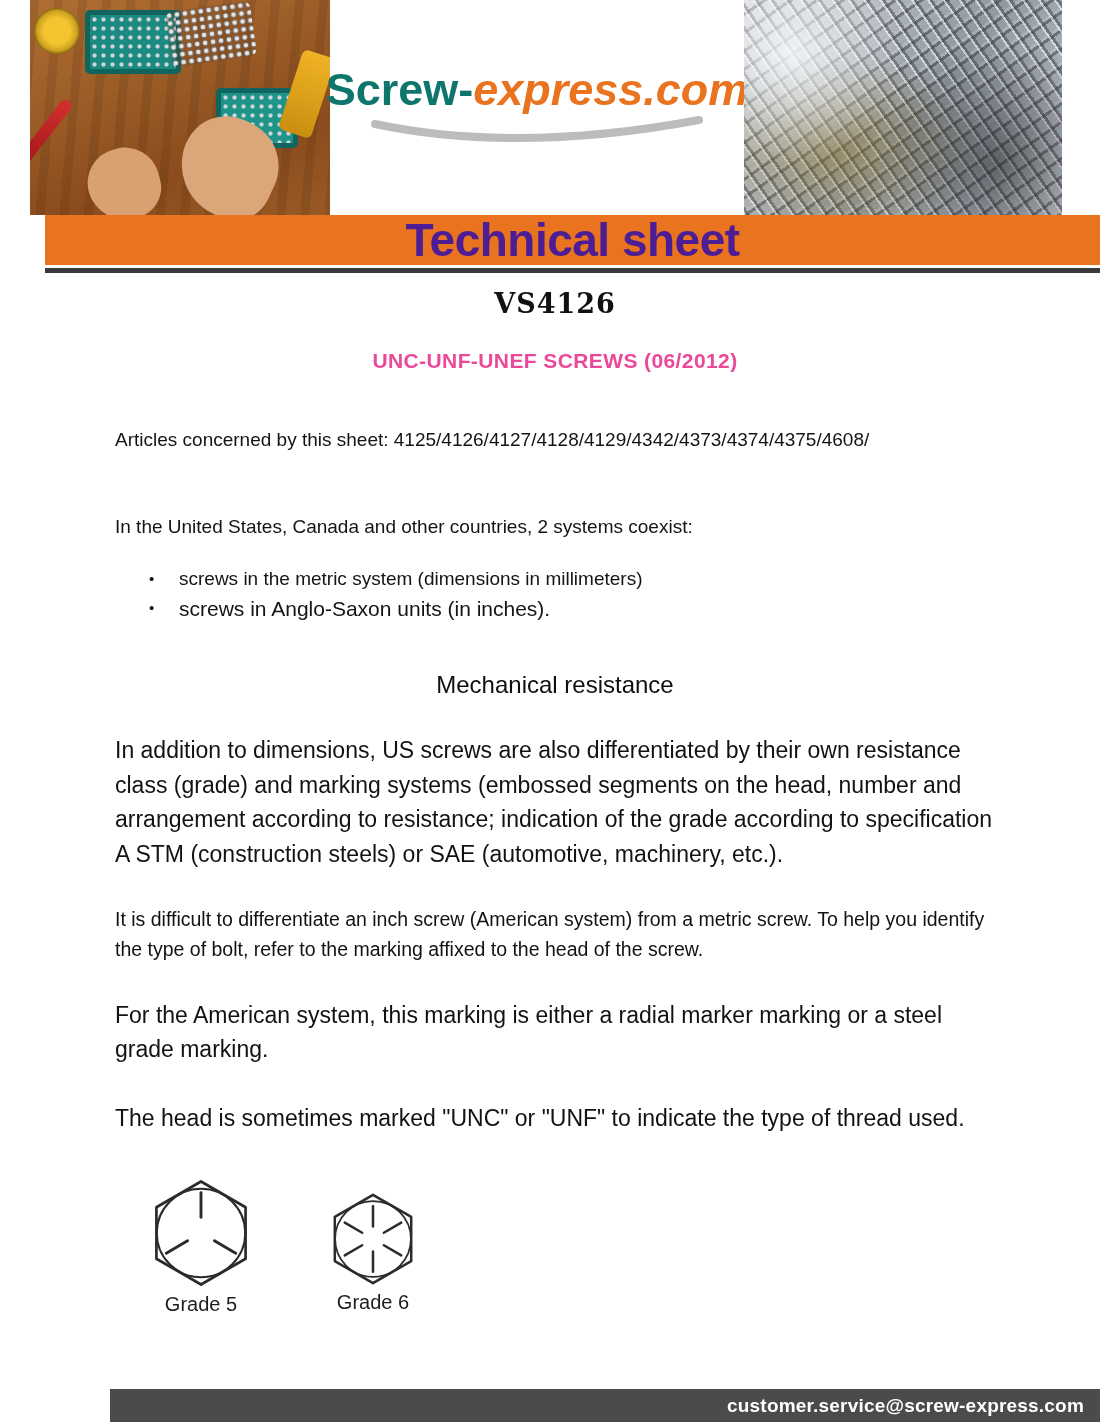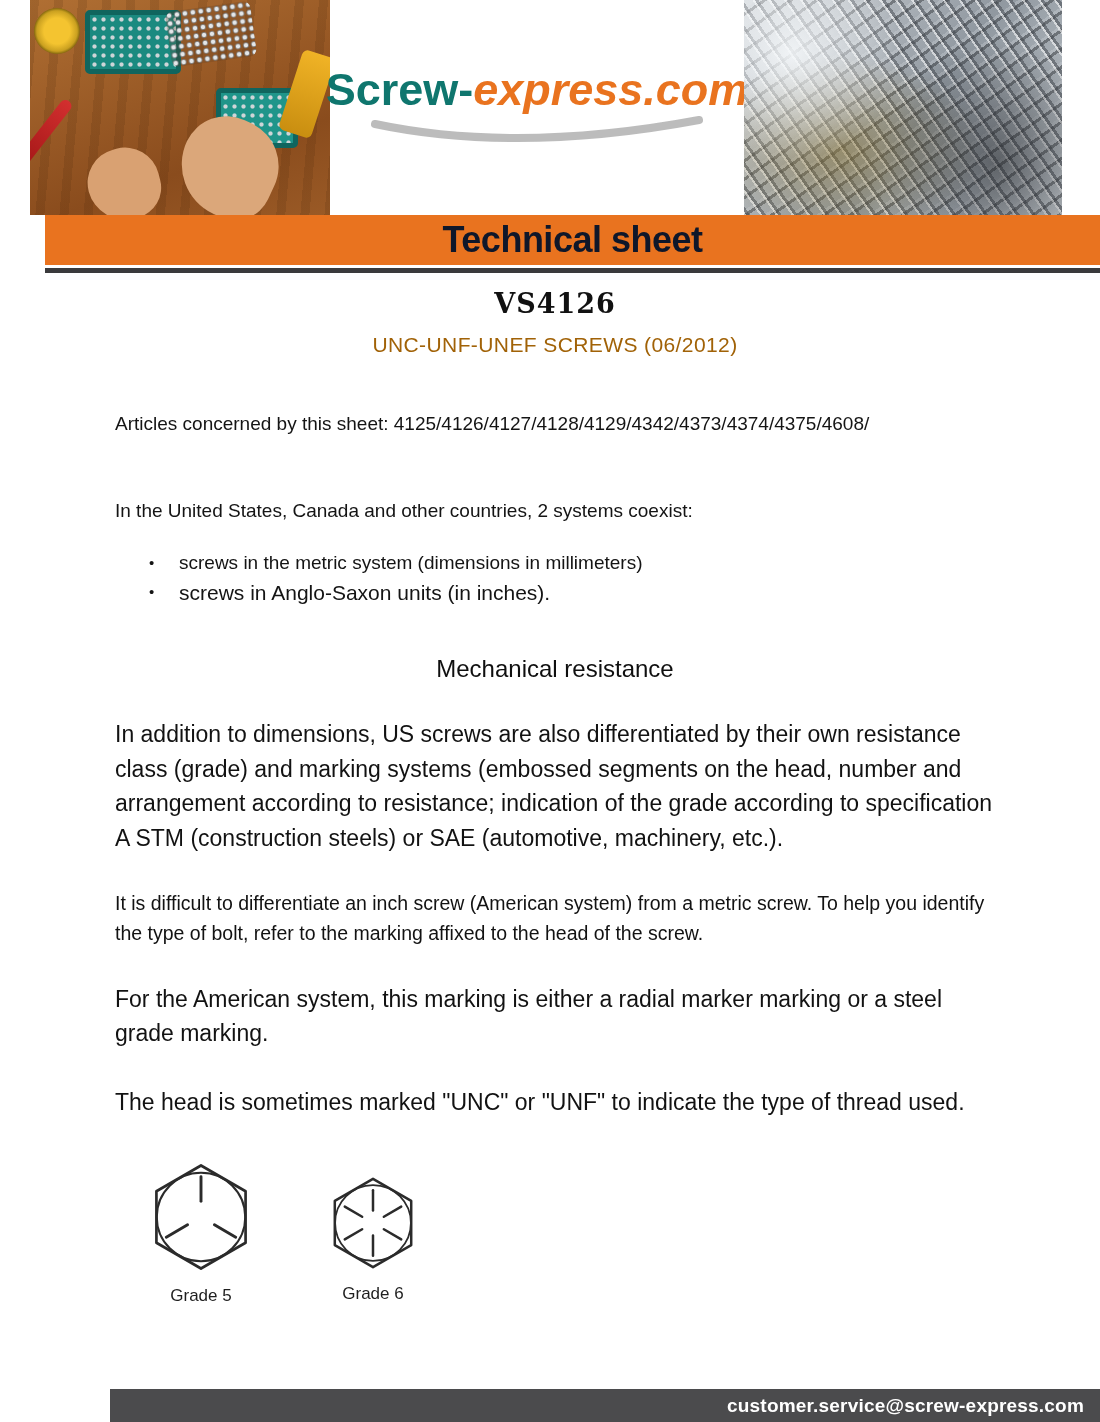--- a/index.html
+++ b/index.html
@@ -53,50 +53,50 @@
   .logo-text { font-size:45px; white-space:nowrap; line-height:1; }
   .logo-dark { color:#0f766e; font-weight:700; }
   .logo-orange { color:#e9731f; font-weight:600; font-style:italic; }
   .swoosh { margin-top:2px; }
 
   
   .banner {
     margin-left:45px; height:50px; background:#e9731f;
     display:flex; align-items:center; justify-content:center;
   }
-  .banner-title { color:#0f172a; font-size:36px; font-weight:800; letter-spacing:-0.5px; }
+  .banner-title { color:#4c1d95; font-size:46px; font-weight:800; letter-spacing:-0.5px; }
   .banner-rule { margin-left:45px; margin-top:3px; height:5px; background:#3a3a3c; }
 
   
   .content { padding:0 105px 0 115px; }
   .doc-title {
     margin-top:15px; text-align:center;
     font-family:"DejaVu Serif", serif; font-size:27px; font-weight:700;
     letter-spacing:1px; color:#111;
   }
-  .doc-subtitle { margin-top:14px; text-align:center; font-size:21px; font-weight:400; letter-spacing:.4px; color:#a16207; }
+  .doc-subtitle { margin-top:30px; text-align:center; font-size:21px; font-weight:700; letter-spacing:.4px; color:#ec4899; }
   .articles { margin-top:52px; font-size:19px; line-height:1.55; color:#141414; }
   .serif-line { font-family:"DejaVu Serif", serif; }
   .intro { margin-top:62px; font-size:19px; color:#141414; }
   .bullets { margin-top:30px; list-style:none; padding-left:64px; }
   .bullets li { position:relative; font-size:19px; margin-bottom:7px; color:#141414; }
   .bullets li::before { content:"\2022"; position:absolute; left:-30px; top:2px; font-size:15px; }
   .bullets li.big { font-size:21px; }
   .section-heading { margin-top:50px; text-align:center; font-size:24px; font-weight:500; color:#0f0f0f; }
   .para { margin-top:34px; font-size:23px; line-height:1.5; color:#121212; }
   .para.tight { }
   .para.larger { font-size:19.5px; }
 
   
   .grades { margin:42px 0 0 28px; display:flex; align-items:flex-start; gap:64px; }
   .grade { display:flex; flex-direction:column; align-items:center; }
   .grade svg { width:116px; height:112px; }
   .grade.grade8 { margin-top:14px; }
   .grade.grade8 svg { width:100px; height:96px; }
-  .grade figcaption { margin-top:13px; font-size:17px; color:#1e1e1e; }
+  .grade figcaption { margin-top:4px; font-size:20px; color:#1e1e1e; }
 
   
   .footer {
     position:absolute; left:110px; right:0; bottom:0; height:33px; background:#4b4b4d;
     display:flex; align-items:center; justify-content:flex-end; padding-right:16px;
   }
   .email { color:#ffffff; font-weight:700; font-size:19px; letter-spacing:.2px; }
 </style>
 </head>
 <body>

